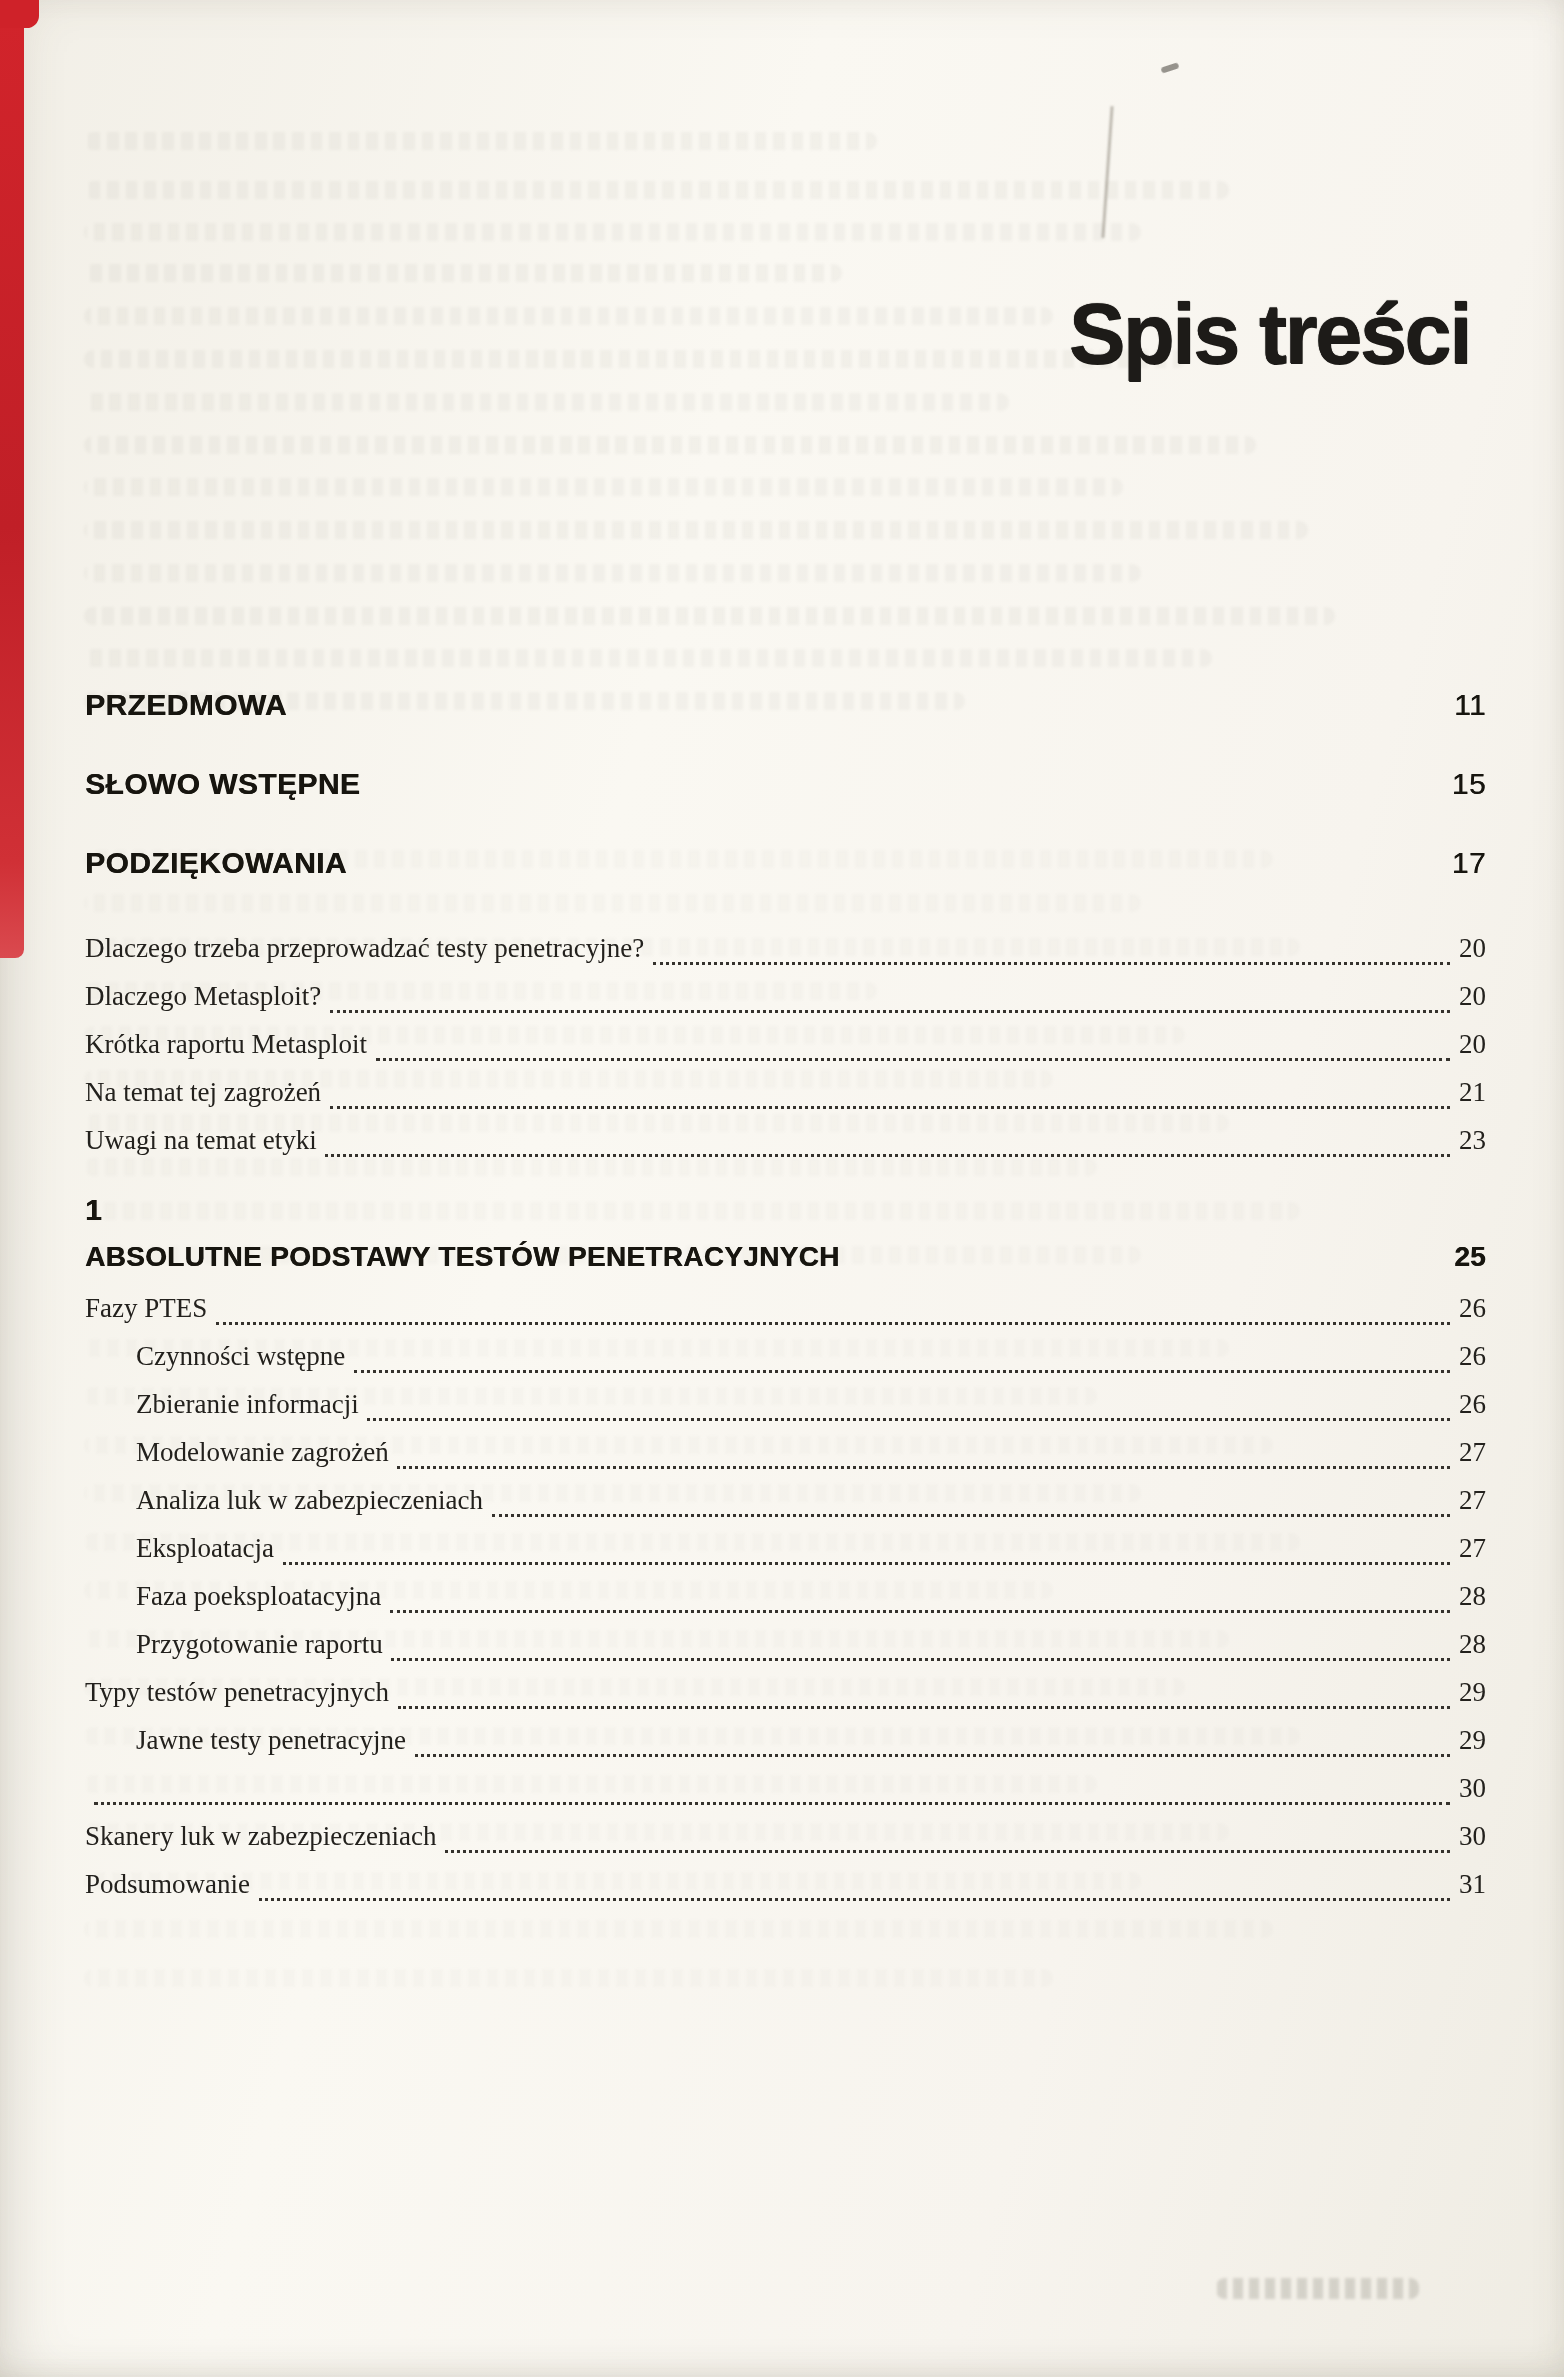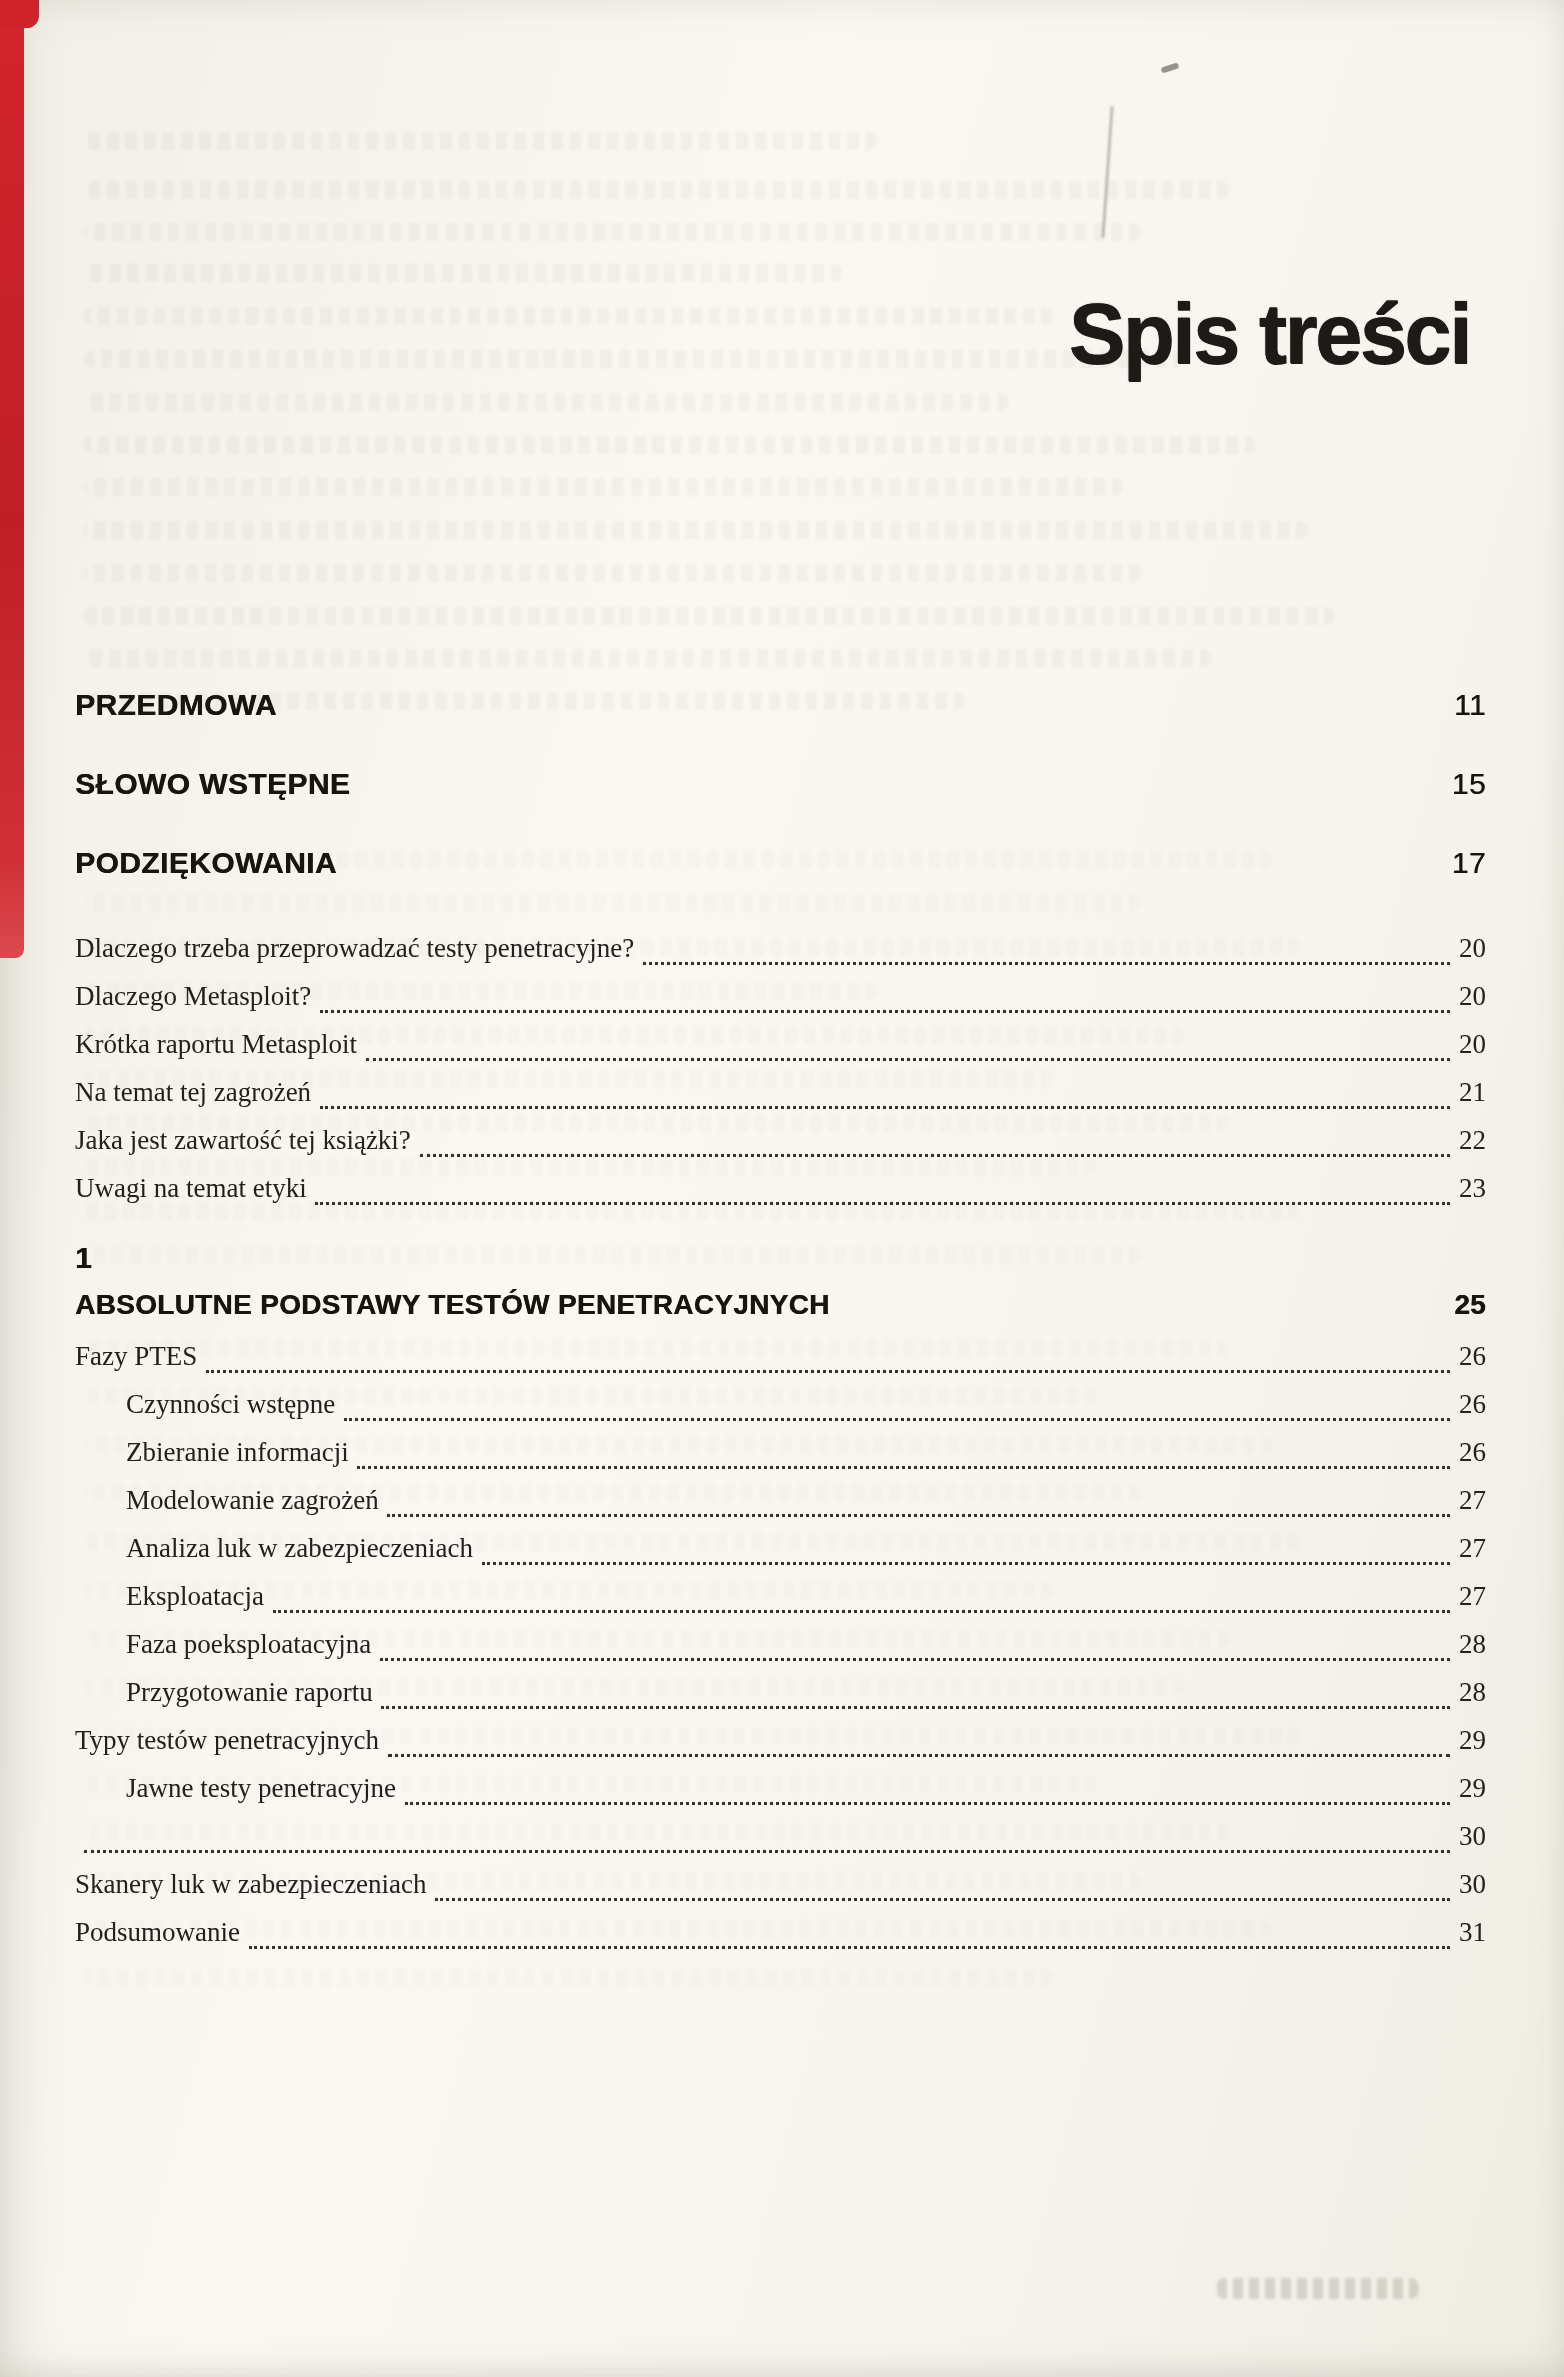--- a/index.html
+++ b/index.html
@@ -41,21 +41,21 @@
     background:rgba(70,66,58,.55);transform:rotate(-18deg);filter:blur(0.4px);
   }
   .title{
     position:absolute;top:291px;right:94px;margin:0;
     font-family:"Liberation Sans",sans-serif;
     font-weight:700;font-size:85px;letter-spacing:-2.6px;line-height:1;
     color:#1d1b18;
     text-shadow:0 0 0.9px #1d1b18, 0.5px 0.5px 0 #1d1b18;
   }
   .toc{
-    position:absolute;left:75px;right:78px;top:687px;
+    position:absolute;left:85px;right:78px;top:687px;
   }
   .row{display:flex;align-items:flex-end;}
   .row .spacer{flex:1;}
   .row .dots{
     flex:1;margin:0 8.8px;border-bottom:3px dotted #35322d;
     transform:translateY(-7px);
   }
   .part{
     font-family:"Liberation Sans",sans-serif;font-weight:700;
     font-size:30px;line-height:35px;color:#17150f;
@@ -170,25 +170,20 @@
         <span class="label">Krótka raportu Metasploit</span>
         <span class="dots"></span>
         <span class="num">20</span>
       </div>
       <div class="row entry lvl0">
         <span class="label">Na temat tej zagrożeń</span>
         <span class="dots"></span>
         <span class="num">21</span>
       </div>
       <div class="row entry lvl0">
-        <span class="label">Jaka jest zawartość tej książki?</span>
-        <span class="dots"></span>
-        <span class="num">22</span>
-      </div>
-      <div class="row entry lvl0">
         <span class="label">Uwagi na temat etyki</span>
         <span class="dots"></span>
         <span class="num">23</span>
       </div>
       <div class="chap-num">1</div>
       <div class="row chap">
         <span class="label">ABSOLUTNE PODSTAWY TESTÓW PENETRACYJNYCH</span>
         <span class="spacer"></span>
         <span class="num">25</span>
       </div>

